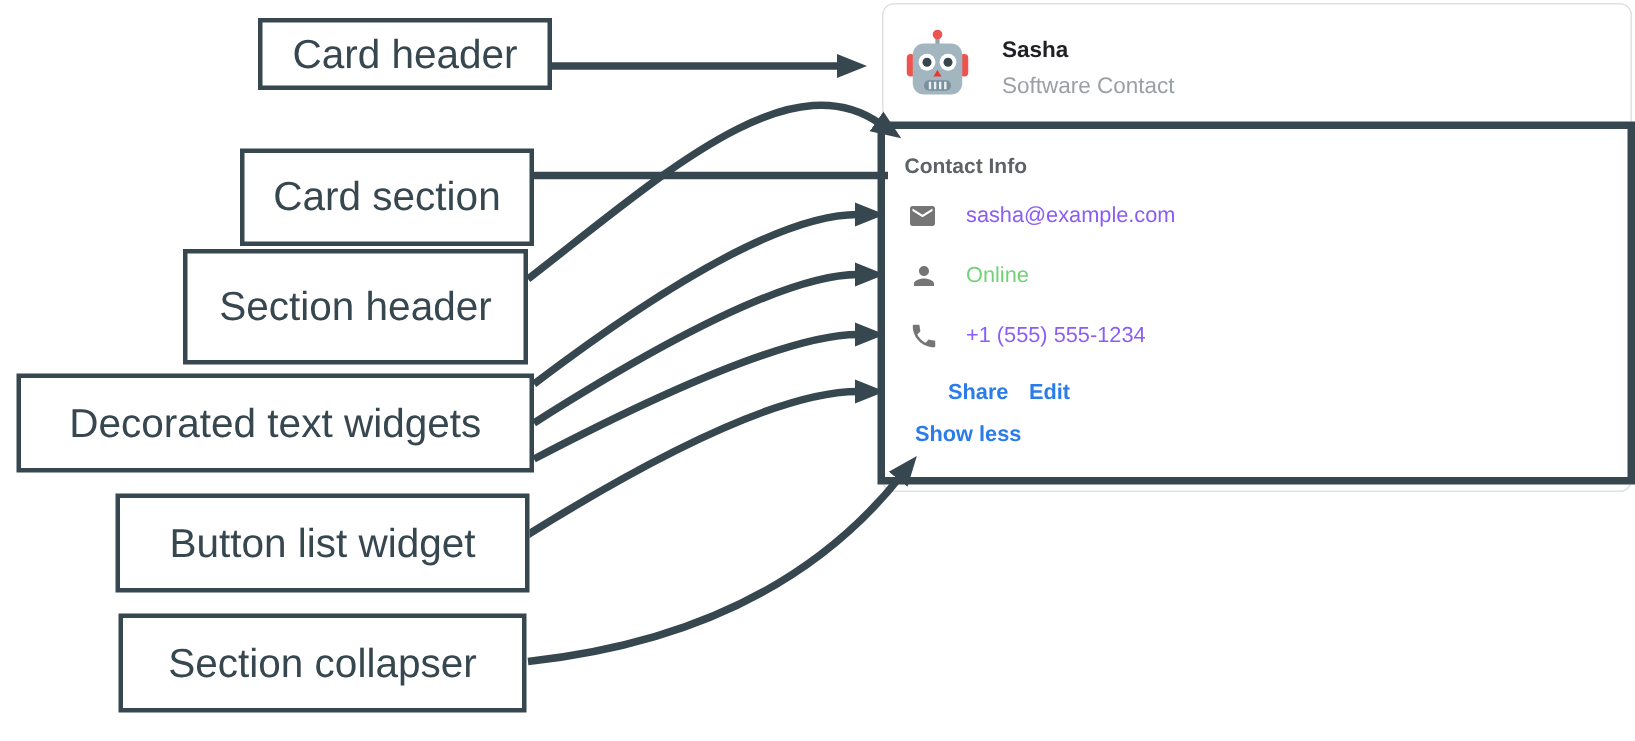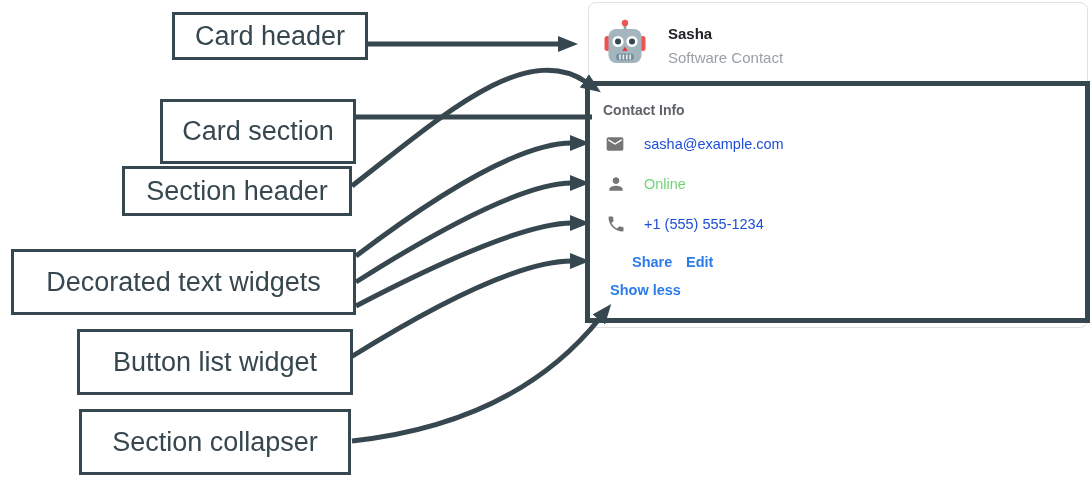--- a/index.html
+++ b/index.html
@@ -9,21 +9,21 @@
   }
   
   .anno-label{
     position:absolute;box-sizing:border-box;background:#ffffff;
     border:3.5px solid #37474f;color:#37474f;font-size:27px;
     display:flex;align-items:center;justify-content:center;white-space:nowrap;
     z-index:6;
   }
   #lbl-card-header   {left:172px;top:12px; width:196px;height:48px;}
   #lbl-card-section  {left:160px;top:99px; width:196px;height:65px;}
-  #lbl-section-header{left:122px;top:166px;width:230px;height:50px;align-items:center;}
+  #lbl-section-header{left:122px;top:166px;width:230px;height:77px;align-items:center;}
   #lbl-decorated     {left:11px; top:249px;width:345px;height:66px;}
   #lbl-button-list   {left:77px; top:329px;width:276px;height:66px;}
   #lbl-collapser     {left:79px; top:409px;width:272px;height:66px;}
 
   
   .arrows{position:absolute;left:0;top:0;width:1090px;height:494px;z-index:5;pointer-events:none;}
 
   
   .card{
     position:absolute;left:588px;top:2px;width:500px;height:326px;
@@ -37,21 +37,21 @@
   .section-outline{
     position:absolute;left:585px;top:81px;width:505px;height:242px;
     border:5px solid #37474f;box-sizing:border-box;background:#ffffff;z-index:2;
   }
   .section-title{position:absolute;left:603px;top:102px;font-size:14px;font-weight:600;color:#5f6368;z-index:3;}
 
   .row-icon{position:absolute;z-index:3;width:20px;height:20px;}
   #icon-mail  {left:605px;top:134px;}
   #icon-person{left:606px;top:174px;}
   #icon-phone {left:606px;top:214px;}
-  .row-text{position:absolute;left:644px;font-size:14.5px;color:#1d4ed8;z-index:3;white-space:nowrap;}
+  .row-text{position:absolute;left:644px;font-size:14.5px;color:#8b5cf6;z-index:3;white-space:nowrap;}
   #row-text-email {top:136px;}
   #row-text-online{top:176px;color:#71d375;}
   #row-text-phone {top:216px;}
 
   .link-btn{position:absolute;font-size:14.5px;font-weight:600;color:#2b7ceb;z-index:3;cursor:pointer;white-space:nowrap;}
   #btn-share{left:632px;top:254px;}
   #btn-edit {left:686px;top:254px;}
   #btn-show-less{left:610px;top:282px;font-weight:700;}
 </style>
 </head>

